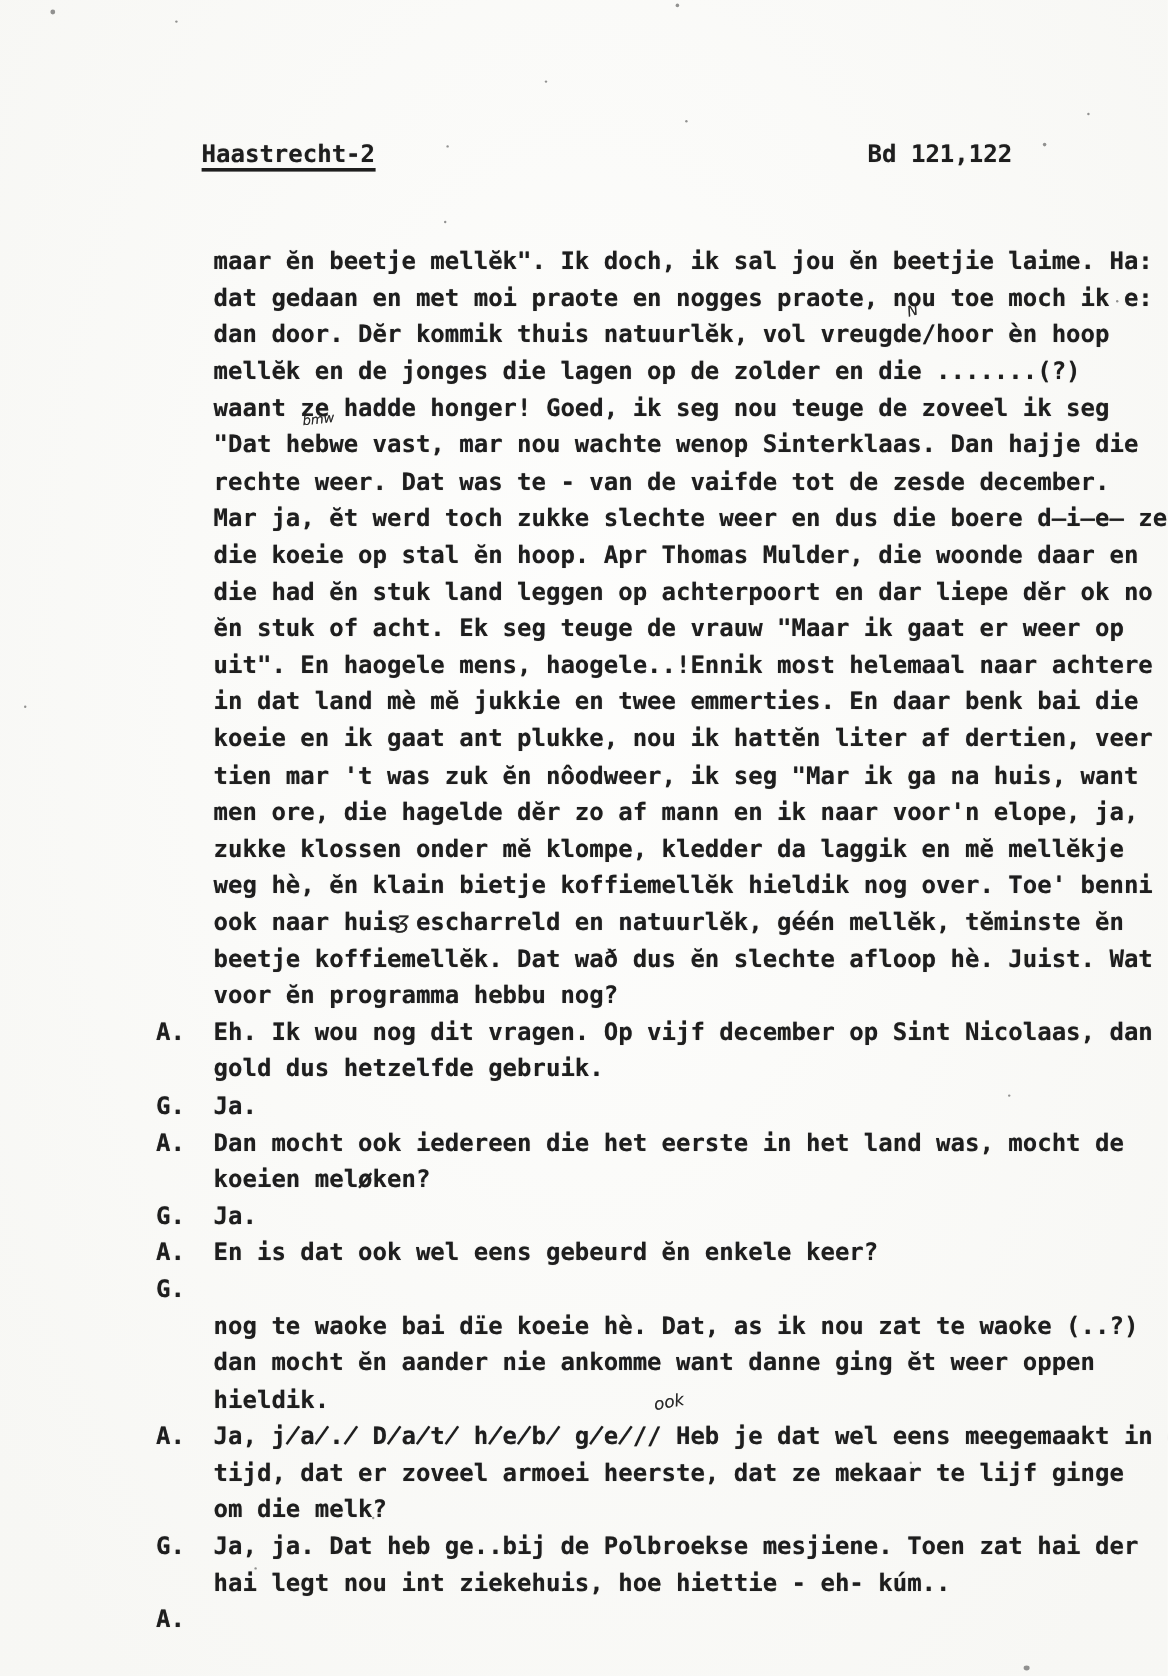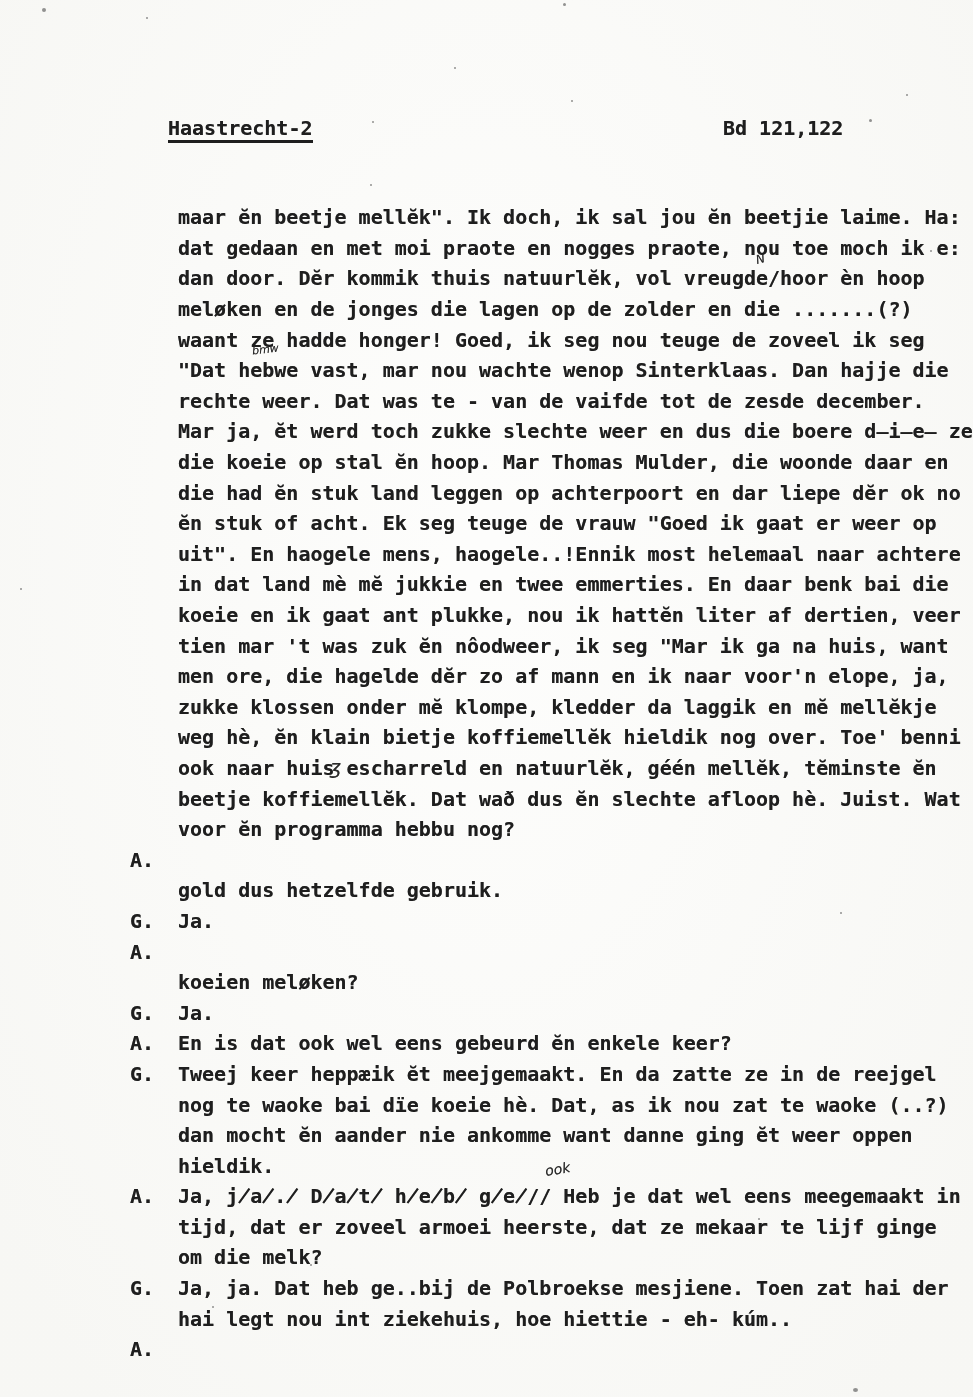--- a/index.html
+++ b/index.html
@@ -92,49 +92,49 @@
       <div class="row">
         <span class="speaker"></span>
         <span class="line">dat gedaan en met moi praote en nogges praote, nou toe moch ik e:</span>
       </div>
       <div class="row">
         <span class="speaker"></span>
         <span class="line">dan door. Dĕr kommik thuis natuurlĕk, vol vreugde/hoor èn hoop</span>
       </div>
       <div class="row">
         <span class="speaker"></span>
-        <span class="line">meløken en de jonges die lagen op de zolder en die .......(?)</span>
+        <span class="line">mellĕk en de jonges die lagen op de zolder en die .......(?)</span>
       </div>
       <div class="row">
         <span class="speaker"></span>
         <span class="line">waant ze hadde honger! Goed, ik seg nou teuge de zoveel ik seg</span>
       </div>
       <div class="row">
         <span class="speaker"></span>
         <span class="line">"Dat hebwe vast, mar nou wachte wenop Sinterklaas. Dan hajje die</span>
       </div>
       <div class="row">
         <span class="speaker"></span>
         <span class="line">rechte weer. Dat was te - van de vaifde tot de zesde december.</span>
       </div>
       <div class="row">
         <span class="speaker"></span>
         <span class="line">Mar ja, ĕt werd toch zukke slechte weer en dus die boere d̶i̶e̶ zett</span>
       </div>
       <div class="row">
         <span class="speaker"></span>
-        <span class="line">die koeie op stal ĕn hoop. Mar Thomas Mulder, die woonde daar en</span>
+        <span class="line">die koeie op stal ĕn hoop. Apr Thomas Mulder, die woonde daar en</span>
       </div>
       <div class="row">
         <span class="speaker"></span>
         <span class="line">die had ĕn stuk land leggen op achterpoort en dar liepe dĕr ok no</span>
       </div>
       <div class="row">
         <span class="speaker"></span>
-        <span class="line">ĕn stuk of acht. Ek seg teuge de vrauw "Goed ik gaat er weer op</span>
+        <span class="line">ĕn stuk of acht. Ek seg teuge de vrauw "Maar ik gaat er weer op</span>
       </div>
       <div class="row">
         <span class="speaker"></span>
         <span class="line">uit". En haogele mens, haogele..!Ennik most helemaal naar achtere</span>
       </div>
       <div class="row">
         <span class="speaker"></span>
         <span class="line">in dat land mè mĕ jukkie en twee emmerties. En daar benk bai die</span>
       </div>
       <div class="row">
@@ -164,47 +164,48 @@
       <div class="row">
         <span class="speaker"></span>
         <span class="line">beetje koffiemellĕk. Dat wað dus ĕn slechte afloop hè. Juist. Wat</span>
       </div>
       <div class="row">
         <span class="speaker"></span>
         <span class="line">voor ĕn programma hebbu nog?</span>
       </div>
       <div class="row">
         <span class="speaker">A.</span>
+        <span class="line">Eh. Ik wou nog dit vragen. Op vijf december op Sint Nicolaas, dan</span>
       </div>
       <div class="row">
         <span class="speaker"></span>
         <span class="line">gold dus hetzelfde gebruik.</span>
       </div>
       <div class="row">
         <span class="speaker">G.</span>
         <span class="line">Ja.</span>
       </div>
       <div class="row">
         <span class="speaker">A.</span>
+        <span class="line">Dan mocht ook iedereen die het eerste in het land was, mocht de</span>
       </div>
       <div class="row">
         <span class="speaker"></span>
         <span class="line">koeien meløken?</span>
       </div>
       <div class="row">
         <span class="speaker">G.</span>
         <span class="line">Ja.</span>
       </div>
       <div class="row">
         <span class="speaker">A.</span>
         <span class="line">En is dat ook wel eens gebeurd ĕn enkele keer?</span>
       </div>
       <div class="row">
         <span class="speaker">G.</span>
-        <span class="line">Tweej keer heppæik ĕt meejgemaakt. En da zatte ze in de reejgel</span>
       </div>
       <div class="row">
         <span class="speaker"></span>
         <span class="line">nog te waoke bai dïe koeie hè. Dat, as ik nou zat te waoke (..?)</span>
       </div>
       <div class="row">
         <span class="speaker"></span>
         <span class="line">dan mocht ĕn aander nie ankomme want danne ging ĕt weer oppen</span>
       </div>
       <div class="row">

